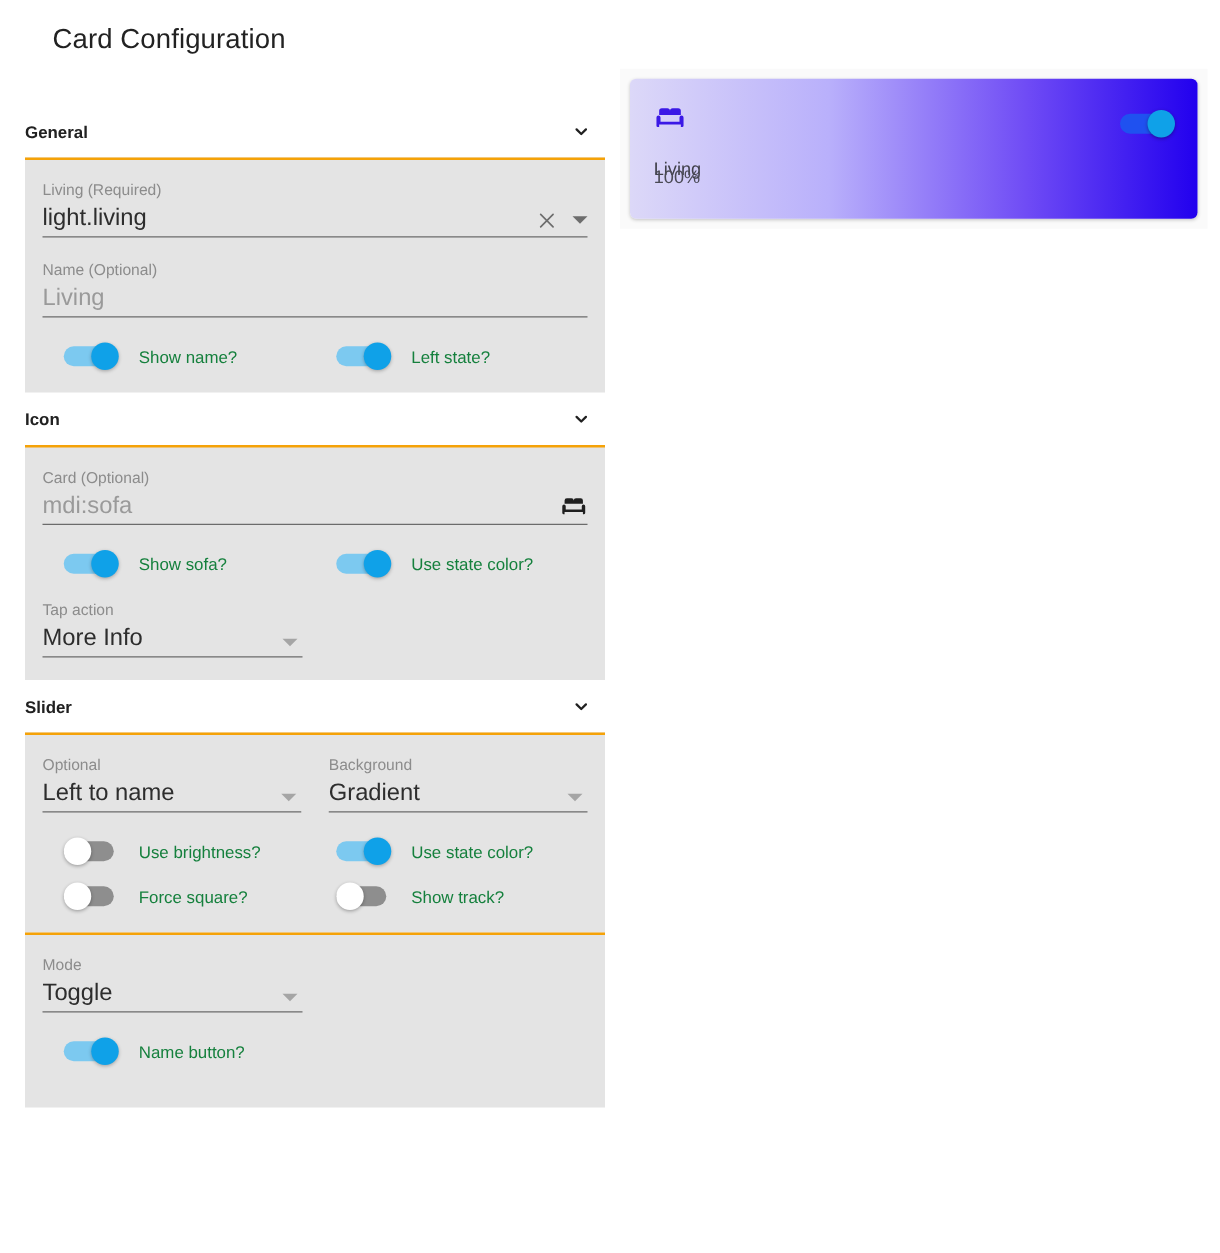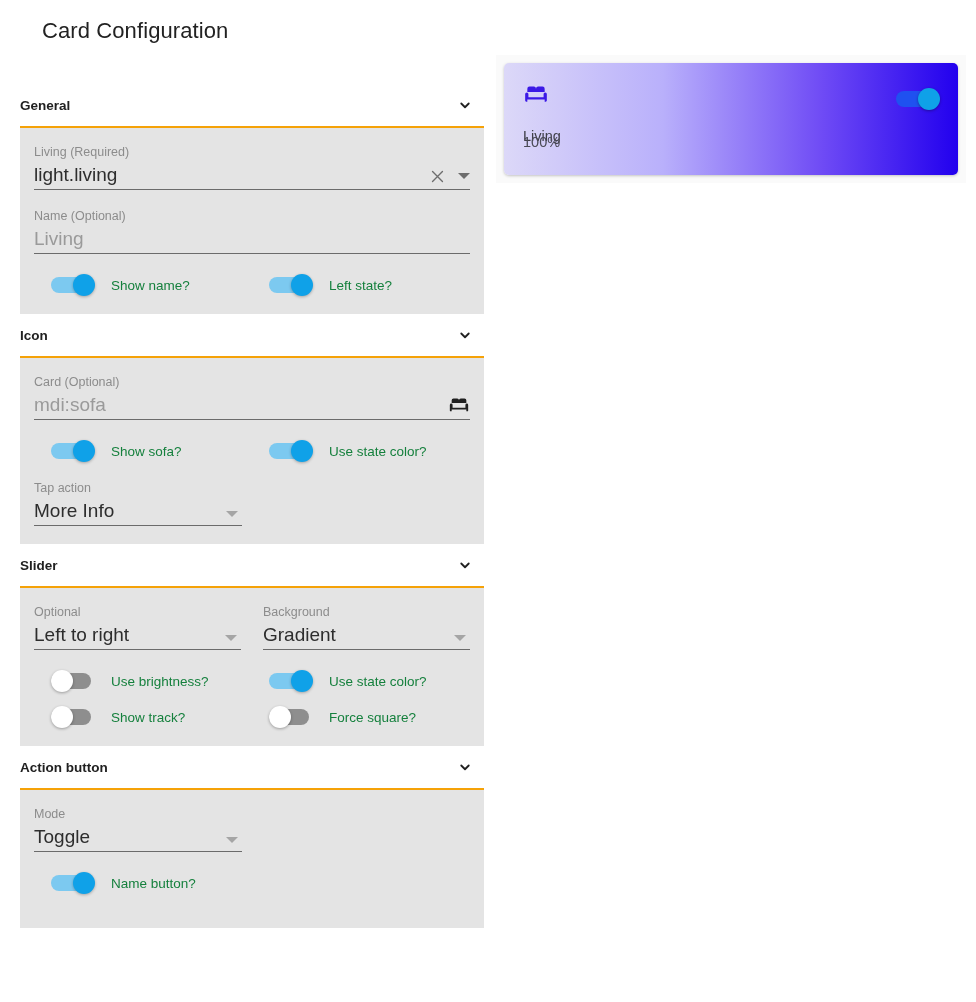--- a/index.html
+++ b/index.html
@@ -345,21 +345,21 @@
           <svg width="18" height="18" viewBox="0 0 24 24">
               <path d="M7 10l5 5 5-5" fill="none" stroke="currentColor" stroke-width="2.4" stroke-linecap="round" stroke-linejoin="round"></path>
             </svg>
         </span>
       </div>
       <div class="panel">
 
         <div class="field-row">
           <div class="field">
             <div class="field-label">Optional</div>
-            <div class="field-value">Left to right</div>
+            <div class="field-value">Left to name</div>
             <div class="field-actions" style="bottom:8px;right:4px;">
               <span class="caret light"></span>
             </div>
           </div>
           <div class="field">
             <div class="field-label">Background</div>
             <div class="field-value">Gradient</div>
             <div class="field-actions" style="bottom:8px;right:4px;">
               <span class="caret light"></span>
             </div>
@@ -386,43 +386,35 @@
         </div>
 
         <div class="spacer-14"></div>
 
         <div class="toggle-row">
           <div class="toggle-cell">
             <span class="switch">
               <span class="track"></span>
               <span class="knob"></span>
             </span>
+            <span class="toggle-label">Force square?</span>
+          </div>
+          <div class="toggle-cell">
+            <span class="switch">
+              <span class="track"></span>
+              <span class="knob"></span>
+            </span>
             <span class="toggle-label">Show track?</span>
           </div>
-          <div class="toggle-cell">
-            <span class="switch">
-              <span class="track"></span>
-              <span class="knob"></span>
-            </span>
-            <span class="toggle-label">Force square?</span>
-          </div>
         </div>
 
       </div>
     </div>
 
     <div class="section">
-      <div class="section-header">
-        <span class="section-title">Action button</span>
-        <span class="chevron">
-          <svg width="18" height="18" viewBox="0 0 24 24">
-              <path d="M7 10l5 5 5-5" fill="none" stroke="currentColor" stroke-width="2.4" stroke-linecap="round" stroke-linejoin="round"></path>
-            </svg>
-        </span>
-      </div>
       <div class="panel" style="padding-bottom:34px;">
 
         <div class="field select-field">
           <div class="field-label">Mode</div>
           <div class="field-value">Toggle</div>
           <div class="field-actions">
             <span class="caret light"></span>
           </div>
         </div>
 

